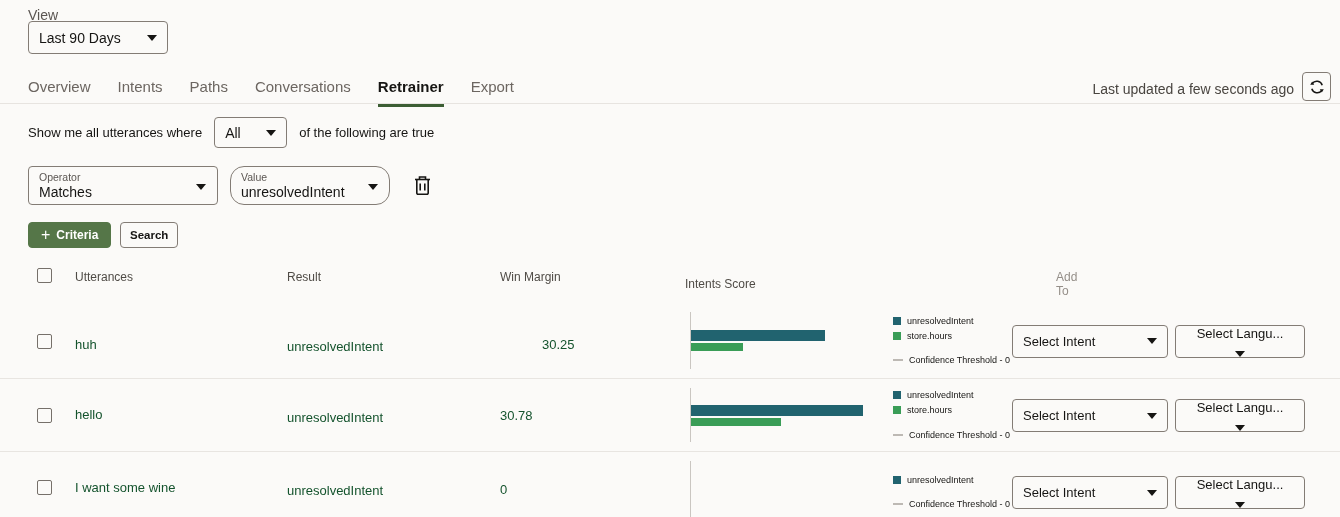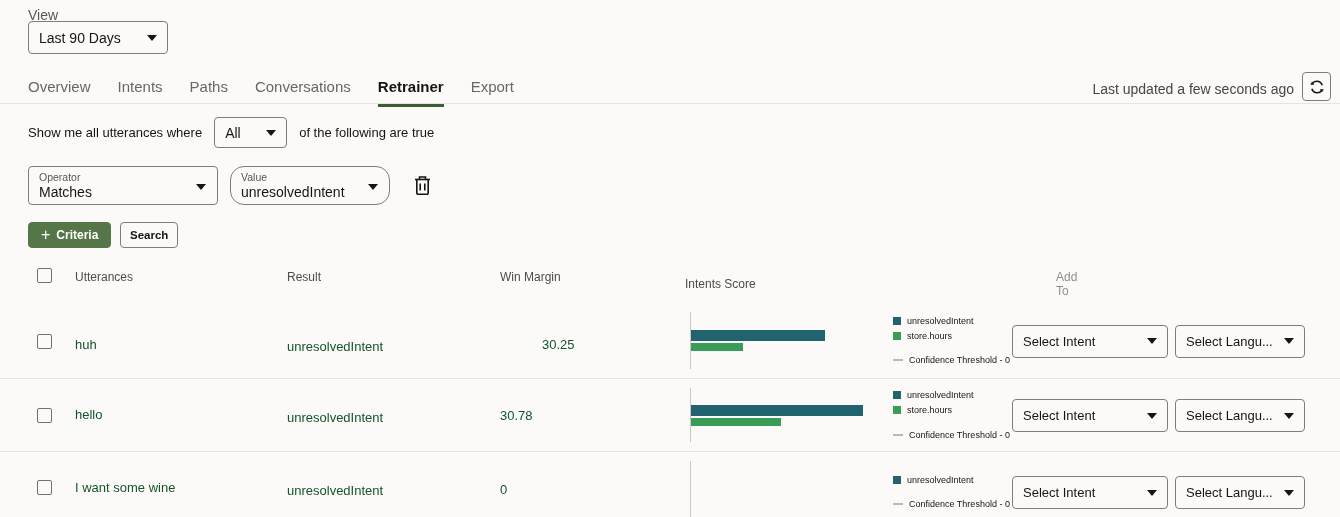--- a/index.html
+++ b/index.html
@@ -85,21 +85,21 @@
   .legend { position:absolute; left:893px; top:0; bottom:0; display:flex; flex-direction:column; justify-content:center; }
   .lg-item { display:flex; align-items:center; height:12px; margin:1.5px 0; font-size:9px; color:#161513; white-space:nowrap; }
   .lg-gap { margin-top:11px; }
   .lg-swatch { width:8px; height:8px; margin-right:6px; flex:none; }
   .sw-teal { background:#21636f; }
   .sw-green { background:#3a9d57; }
   .sw-line { height:2px !important; width:10px; background:#bdb9b4; margin-top:0; }
 
   
   .dd-intent { position:absolute; left:1012px; width:156px; height:33px; font-size:13px; }
-  .dd-lang { position:absolute; left:1175px; width:130px; height:33px; font-size:13px; }
+  .dd-lang { position:absolute; left:1175px; width:130px; height:33px; font-size:13px;flex-direction:column; }
   .row .dd { top:50%; margin-top:-16px; }
 
   svg { display:block; }
 </style>
 </head>
 <body>
 
 <div class="abs view-label">View</div>
 <div class="abs dd view-dd">
   <span>Last 90 Days</span>

